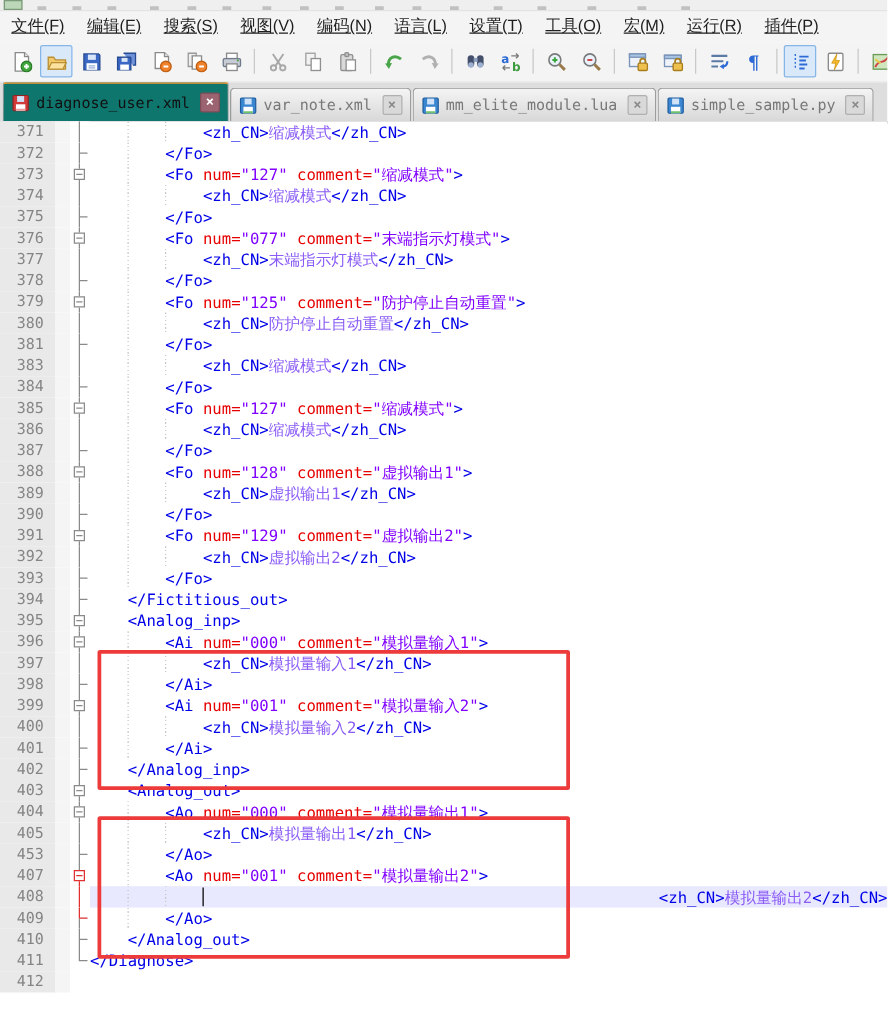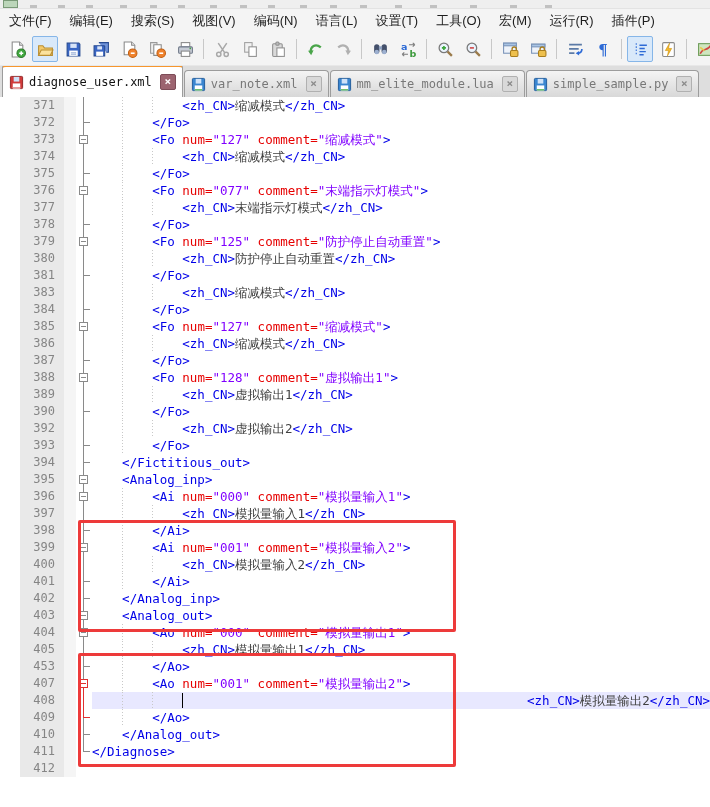--- a/index.html
+++ b/index.html
@@ -4,50 +4,50 @@
 <style>
   html,body{margin:0;padding:0;}
   body{width:710px;height:807px;overflow:hidden;position:relative;background:#fff;
        font-family:"Liberation Sans",sans-serif;-webkit-font-smoothing:antialiased;}
   
   #titlebar{height:8px;background:#efefef;border-bottom:1px solid #e3e3e3;position:relative;overflow:hidden;}
   #titlebar .mark{position:absolute;bottom:0;height:3px;width:7px;background:#9a9a9a;opacity:.55;}
   #titlebar .appicon{position:absolute;left:3px;bottom:0;width:13px;height:6px;background:#bcd6ba;border:1px solid #7a9a78;}
   
   #menubar{height:24px;background:#f4f4f4;display:flex;align-items:center;white-space:nowrap;overflow:hidden;}
-  .menu-item{font-size:13px;color:#1e1e1e;padding:0 9px;line-height:24px;cursor:default;}
+  .menu-item{font-size:13px;color:#1e1e1e;padding:0 9px;line-height:24px;cursor:default;text-decoration:underline;}
   
   #toolbar{height:32px;background:#f4f4f4;display:flex;align-items:center;padding-left:3px;
            white-space:nowrap;overflow:hidden;border-bottom:1px solid #e8e8e8;}
   .tbtn{width:24px;height:24px;display:inline-flex;align-items:center;justify-content:center;
         border:1px solid transparent;border-radius:2px;margin:0 1px;flex:0 0 auto;}
   .tbtn svg{width:17px;height:17px;}
   .tbtn.hl{background:#d9e9fa;border-color:#86b6e8;}
   .tsep{width:1px;height:20px;background:#c8c8c8;margin:0 4px;flex:0 0 auto;}
   
   #tabbar{height:33px;background:#dedede;display:flex;align-items:flex-end;padding-left:2px;
           border-bottom:2px solid #6e6e6e;box-sizing:border-box;white-space:nowrap;overflow:hidden;}
   .tab{display:inline-flex;align-items:center;gap:5px;height:26px;padding:0 6px 0 6px;
        background:linear-gradient(#f4f4f4,#d8d8d8);border:1px solid #9c9c9c;border-bottom:none;
        border-radius:4px 4px 0 0;margin-right:1px;font:12px "DejaVu Sans Mono",monospace;color:#787878;flex:0 0 auto;}
-  .tab.active{height:30px;background:#ffffff;color:#111;border-top:3px solid #f6962e;padding-top:0;}
+  .tab.active{height:30px;background:#0f766e;color:#111;border-top:3px solid #f6962e;padding-top:0;}
   .tab svg{width:15px;height:15px;}
   .tclose{width:14px;height:14px;line-height:13px;text-align:center;font-size:11px;font-weight:bold;
           background:#d9d9d9;color:#8a8a8a;border:1px solid #b0b0b0;border-radius:2px;margin-left:3px;}
   .tab.active .tclose{background:#9c6470;color:#fff;border-color:#7d4c58;}
   
   #editor{position:absolute;left:0;top:97px;width:710px;height:710px;background:#fff;overflow:hidden;}
-  .row{display:flex;height:17px;position:relative;font:12.5px "DejaVu Sans Mono",monospace;padding-left:20px;}
+  .row{display:flex;height:17px;position:relative;font:12.5px "DejaVu Sans Mono",monospace;}
   .num{width:44px;flex:0 0 44px;background:#e9e9e9;color:#858585;text-align:right;
        padding-right:9px;box-sizing:border-box;font-size:12px;line-height:17px;}
   .bm{width:12px;flex:0 0 12px;background:#f5f5f5;}
   .fold{width:16px;flex:0 0 16px;position:relative;background:#fff;}
   .code{flex:1;white-space:pre;line-height:17px;position:relative;color:#000;}
   .row.cur .code{background:#e8e8ff;text-align:right;}
-  .tg{color:#0000e8;} .at{color:#e60000;} .vl{color:#8000ff;} .pl{color:#404040;}
+  .tg{color:#0000e8;} .at{color:#e60000;} .vl{color:#8000ff;} .pl{color:#8b5cf6;}
   .vline{position:absolute;left:7px;top:0;bottom:0;width:1px;background:#8a8a8a;}
   .vline.half-t{bottom:50%;} .vline.half-b{top:50%;}
   .tickk{position:absolute;left:8px;top:8px;width:6px;height:1px;background:#8a8a8a;}
   .fbox{position:absolute;left:3px;top:4px;width:9px;height:9px;background:#fff;
         border:1px solid #8a8a8a;box-sizing:border-box;}
   .fbox::after{content:"";position:absolute;left:1px;right:1px;top:3px;height:1px;background:#8a8a8a;}
   .red-el{background:#e03030 !important;}
   .fbox.red-el{background:#fff !important;border-color:#e03030;}
   .fbox.red-el::after{background:#e03030;}
   .guide{position:absolute;top:0;bottom:0;width:1px;
@@ -481,20 +481,29 @@
     <div class="row">
       <div class="num">390</div>
       <div class="bm"></div>
       <div class="fold">
         <span class="vline"></span>
         <span class="tickk"></span>
       </div>
       <div class="code"><span>        </span><span class="tg">&lt;/Fo&gt;</span><span class="guide" style="left: 4ch;"></span></div>
     </div>
     <div class="row">
+      <div class="num">391</div>
+      <div class="bm"></div>
+      <div class="fold">
+        <span class="vline"></span>
+        <span class="fbox"></span>
+      </div>
+      <div class="code"><span>        </span><span class="tg">&lt;Fo </span><span class="at">num=</span><span class="vl">"129"</span><span class="pl"> </span><span class="at">comment=</span><span class="vl">"虚拟输出2"</span><span class="tg">&gt;</span><span class="guide" style="left: 4ch;"></span></div>
+    </div>
+    <div class="row">
       <div class="num">392</div>
       <div class="bm"></div>
       <div class="fold">
         <span class="vline"></span>
       </div>
       <div class="code"><span>            </span><span class="tg">&lt;zh_CN&gt;</span><span class="pl">虚拟输出2</span><span class="tg">&lt;/zh_CN&gt;</span><span class="guide" style="left: 4ch;"></span><span class="guide" style="left: 8ch;"></span></div>
     </div>
     <div class="row">
       <div class="num">393</div>
       <div class="bm"></div>

